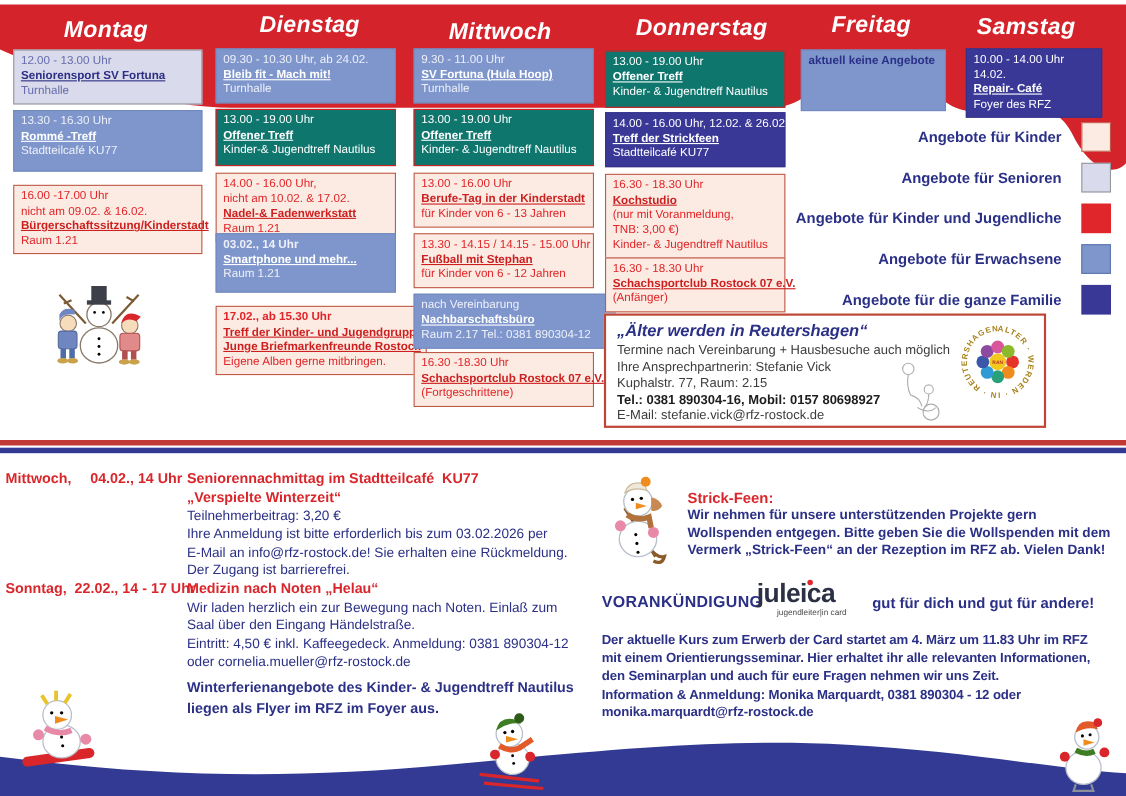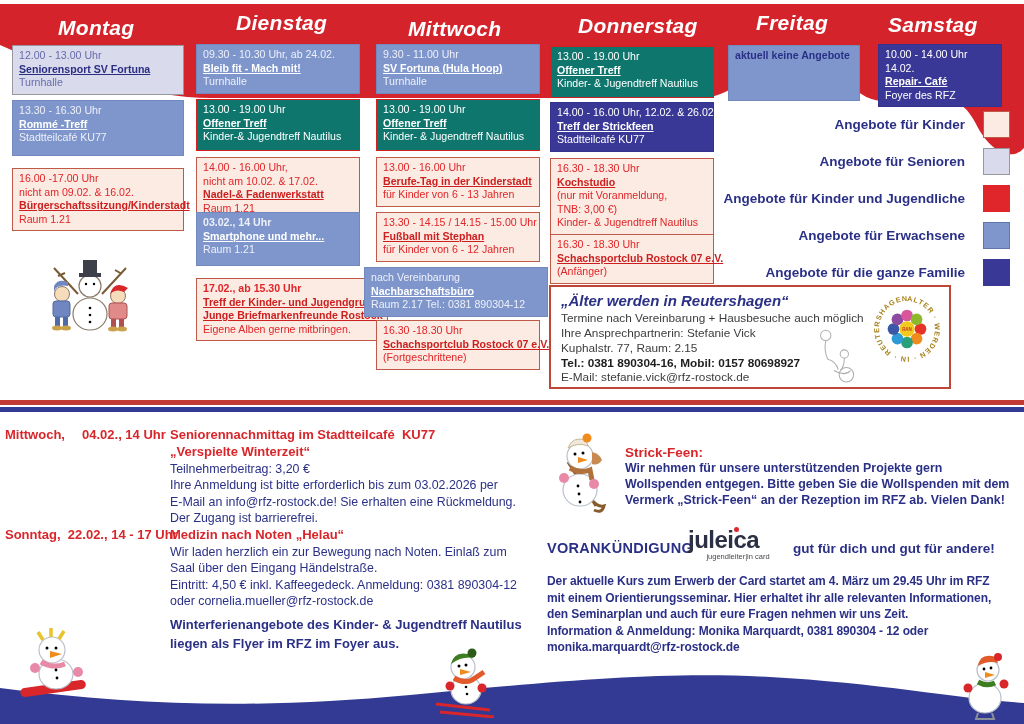--- a/index.html
+++ b/index.html
@@ -137,21 +137,21 @@
 <div class="card pink" style="left:376px;top:157px;width:164px;min-height:46px">
     <div class="ln r">13.00 - 16.00 Uhr</div>
     <div class="ln t">Berufe-Tag in der Kinderstadt</div>
     <div class="ln r">für Kinder von 6 - 13 Jahren</div>
   </div>
 <div class="card pink" style="left:376px;top:212px;width:164px;min-height:46px">
     <div class="ln r">13.30 - 14.15 / 14.15 - 15.00 Uhr</div>
     <div class="ln t">Fußball mit Stephan</div>
     <div class="ln r">für Kinder von 6 - 12 Jahren</div>
   </div>
-<div class="card mblue" style="left:364px;top:267px;width:184px;min-height:42px">
+<div class="card mblue" style="left:376px;top:267px;width:184px;min-height:42px">
     <div class="ln r">nach Vereinbarung</div>
     <div class="ln t">Nachbarschaftsbüro</div>
     <div class="ln r">Raum 2.17 Tel.: 0381 890304-12</div>
   </div>
 <div class="card pink" style="left:376px;top:320px;width:164px;min-height:46px">
     <div class="ln r">16.30 -18.30 Uhr</div>
     <div class="ln t">Schachsportclub Rostock 07 e.V.</div>
     <div class="ln r">(Fortgeschrittene)</div>
   </div>
 
@@ -332,21 +332,21 @@
   <div class="sf-line">Vermerk „Strick-Feen“ an der Rezeption im RFZ ab. Vielen Dank!</div>
 </div>
 
 <div class="vk-label">VORANKÜNDIGUNG</div>
 <div class="juleica">
   <div class="jword"><span>juleica</span><i class="jdot"></i></div>
   <div class="jsub">jugendleiter|in card</div>
 </div>
 <div class="vk-tag">gut für dich und gut für andere!</div>
 <div class="vk-body">
-  <div>Der aktuelle Kurs zum Erwerb der Card startet am 4. März um 29.45 Uhr im RFZ</div>
+  <div>Der aktuelle Kurs zum Erwerb der Card startet am 4. März um 11.83 Uhr im RFZ</div>
   <div>mit einem Orientierungsseminar. Hier erhaltet ihr alle relevanten Informationen,</div>
   <div>den Seminarplan und auch für eure Fragen nehmen wir uns Zeit.</div>
   <div>Information &amp; Anmeldung: Monika Marquardt,  0381 890304 - 12 oder</div>
   <div>monika.marquardt@rfz-rostock.de</div>
 </div>
 
 <svg id="footer-wave" viewBox="0 0 1024 70" preserveAspectRatio="none">
   <path d="M0,34 C140,52 260,55 410,41 C560,27 660,17 770,23 C880,29 960,45 1024,49 V70 H0 Z" fill="#333a93"></path>
 </svg>
 

